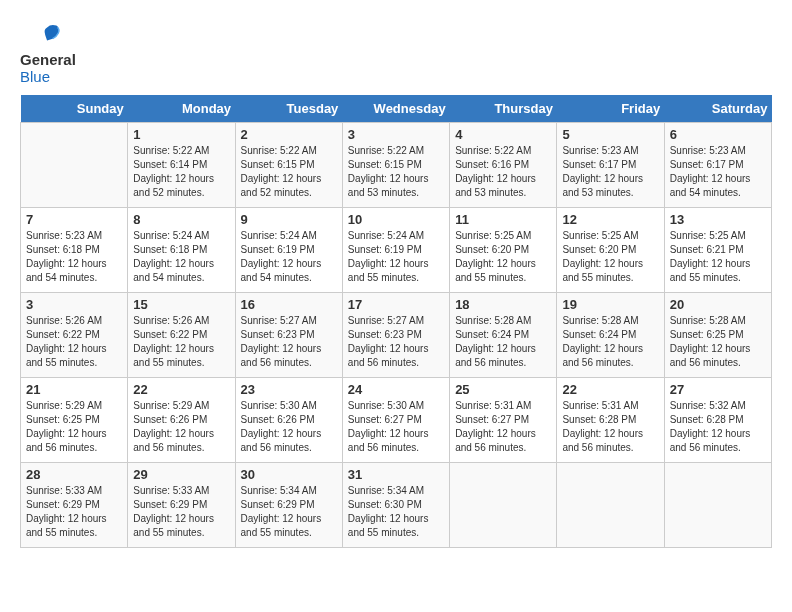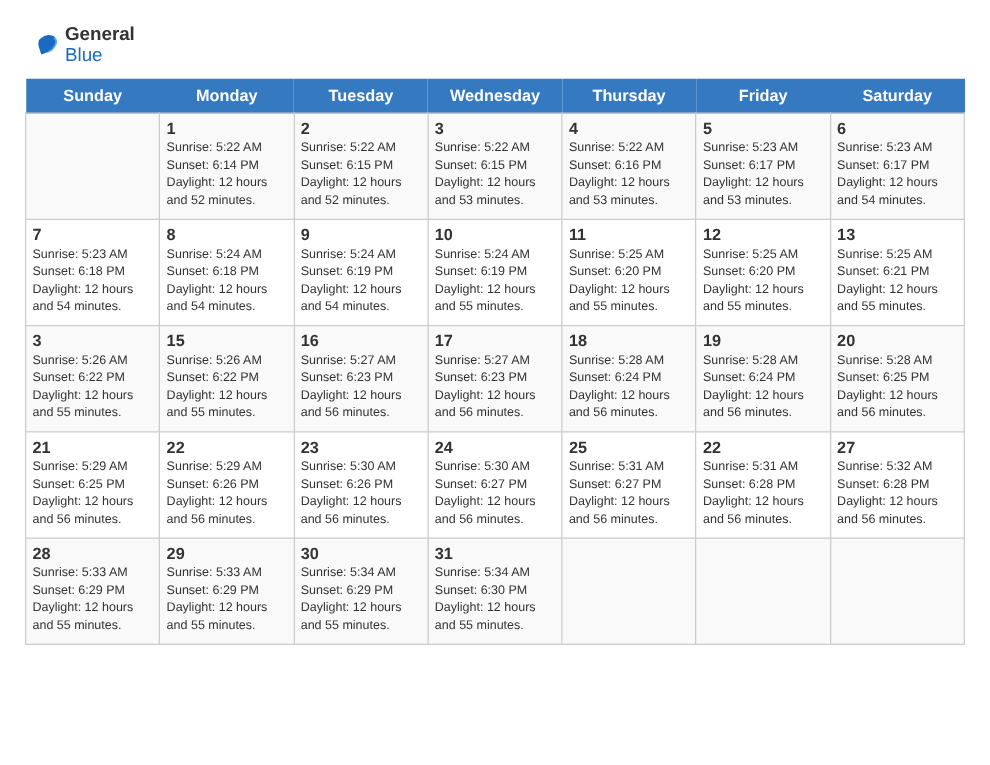--- a/index.html
+++ b/index.html
@@ -13,20 +13,21 @@
     .header {
       display: flex;
       justify-content: space-between;
       align-items: flex-start;
       margin-bottom: 10px;
     }
     .logo {
       display: flex;
       align-items: center;
       gap: 4px;
+      flex-direction: column;
     }
     .logo-text {
       display: flex;
       flex-direction: column;
       line-height: 1.1;
     }
     .logo-general {
       font-size: 15px;
       font-weight: bold;
       color: #333;
@@ -55,21 +56,21 @@
     table {
       width: 100%;
       border-collapse: collapse;
       table-layout: fixed;
     }
     thead th {
       background: #3579c0;
       color: #fff;
       font-size: 13px;
       padding: 6px 4px;
-      text-align: center;
+      text-align: right;
       font-weight: bold;
     }
     tbody td {
       border: 1px solid #ccc;
       vertical-align: top;
       padding: 4px 5px;
       font-size: 10.5px;
       color: #333;
       height: 85px;
     }

